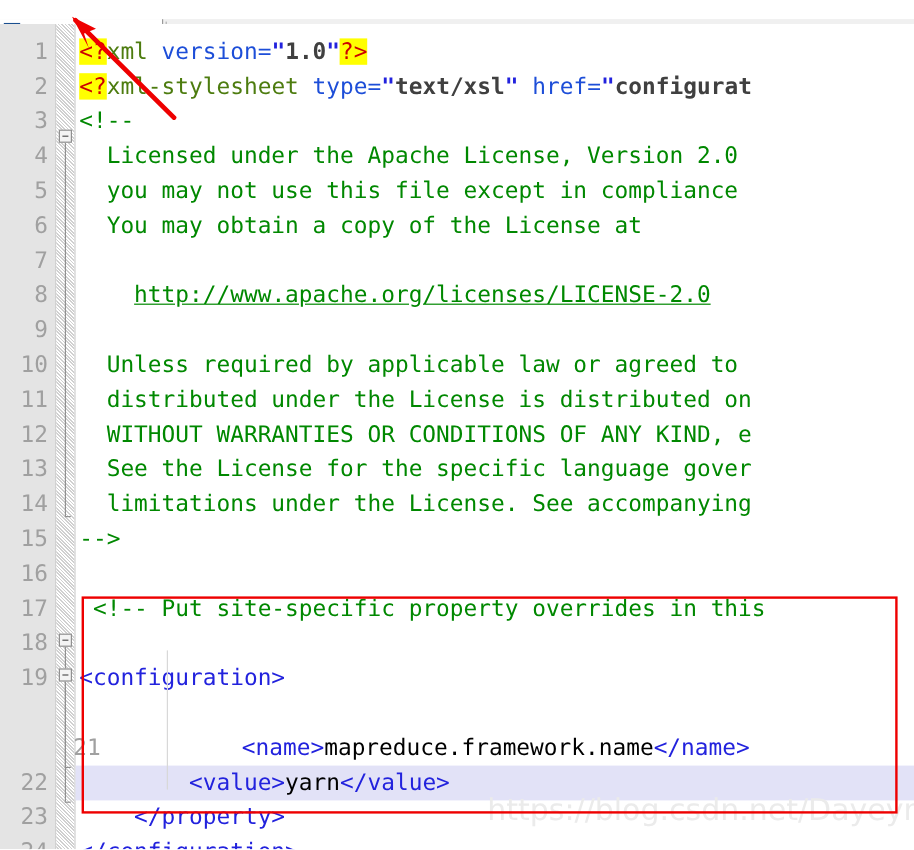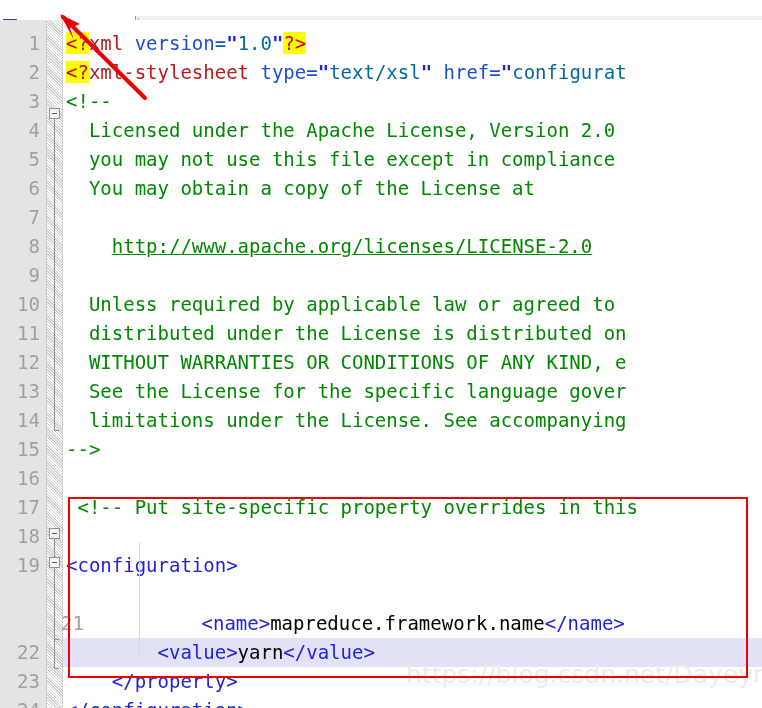--- a/index.html
+++ b/index.html
@@ -145,24 +145,24 @@
     position: absolute;
     left: 63px; top: 0;
     width: 699px; height: 29px;
     background: #e2e2f7;
   }
   .row.hl .code { z-index: 2; }
 
   
   .t-mark   { background: #ffff00; color: #cc0000; font-weight: normal; }
   .t-tag    { color: #2222dd; }
-  .t-pi     { color: #b91c1c; }
+  .t-pi     { color: #4d7c0f; }
   .t-attr   { color: #1d4ed8; }
   .t-quote  { color: #2222dd; font-weight: bold; }
-  .t-val    { color: #0369a1; font-weight: normal; }
+  .t-val    { color: #404040; font-weight: bold; }
   .t-cmt    { color: #008800; }
   .t-link   { color: #008800; text-decoration: underline; }
   .t-text   { color: #000000; font-weight: normal; }
 
   
   .foldbox {
     position: absolute;
     width: 11px; height: 11px;
     border: 1px solid #909090;
     background: #f4f4f4;

